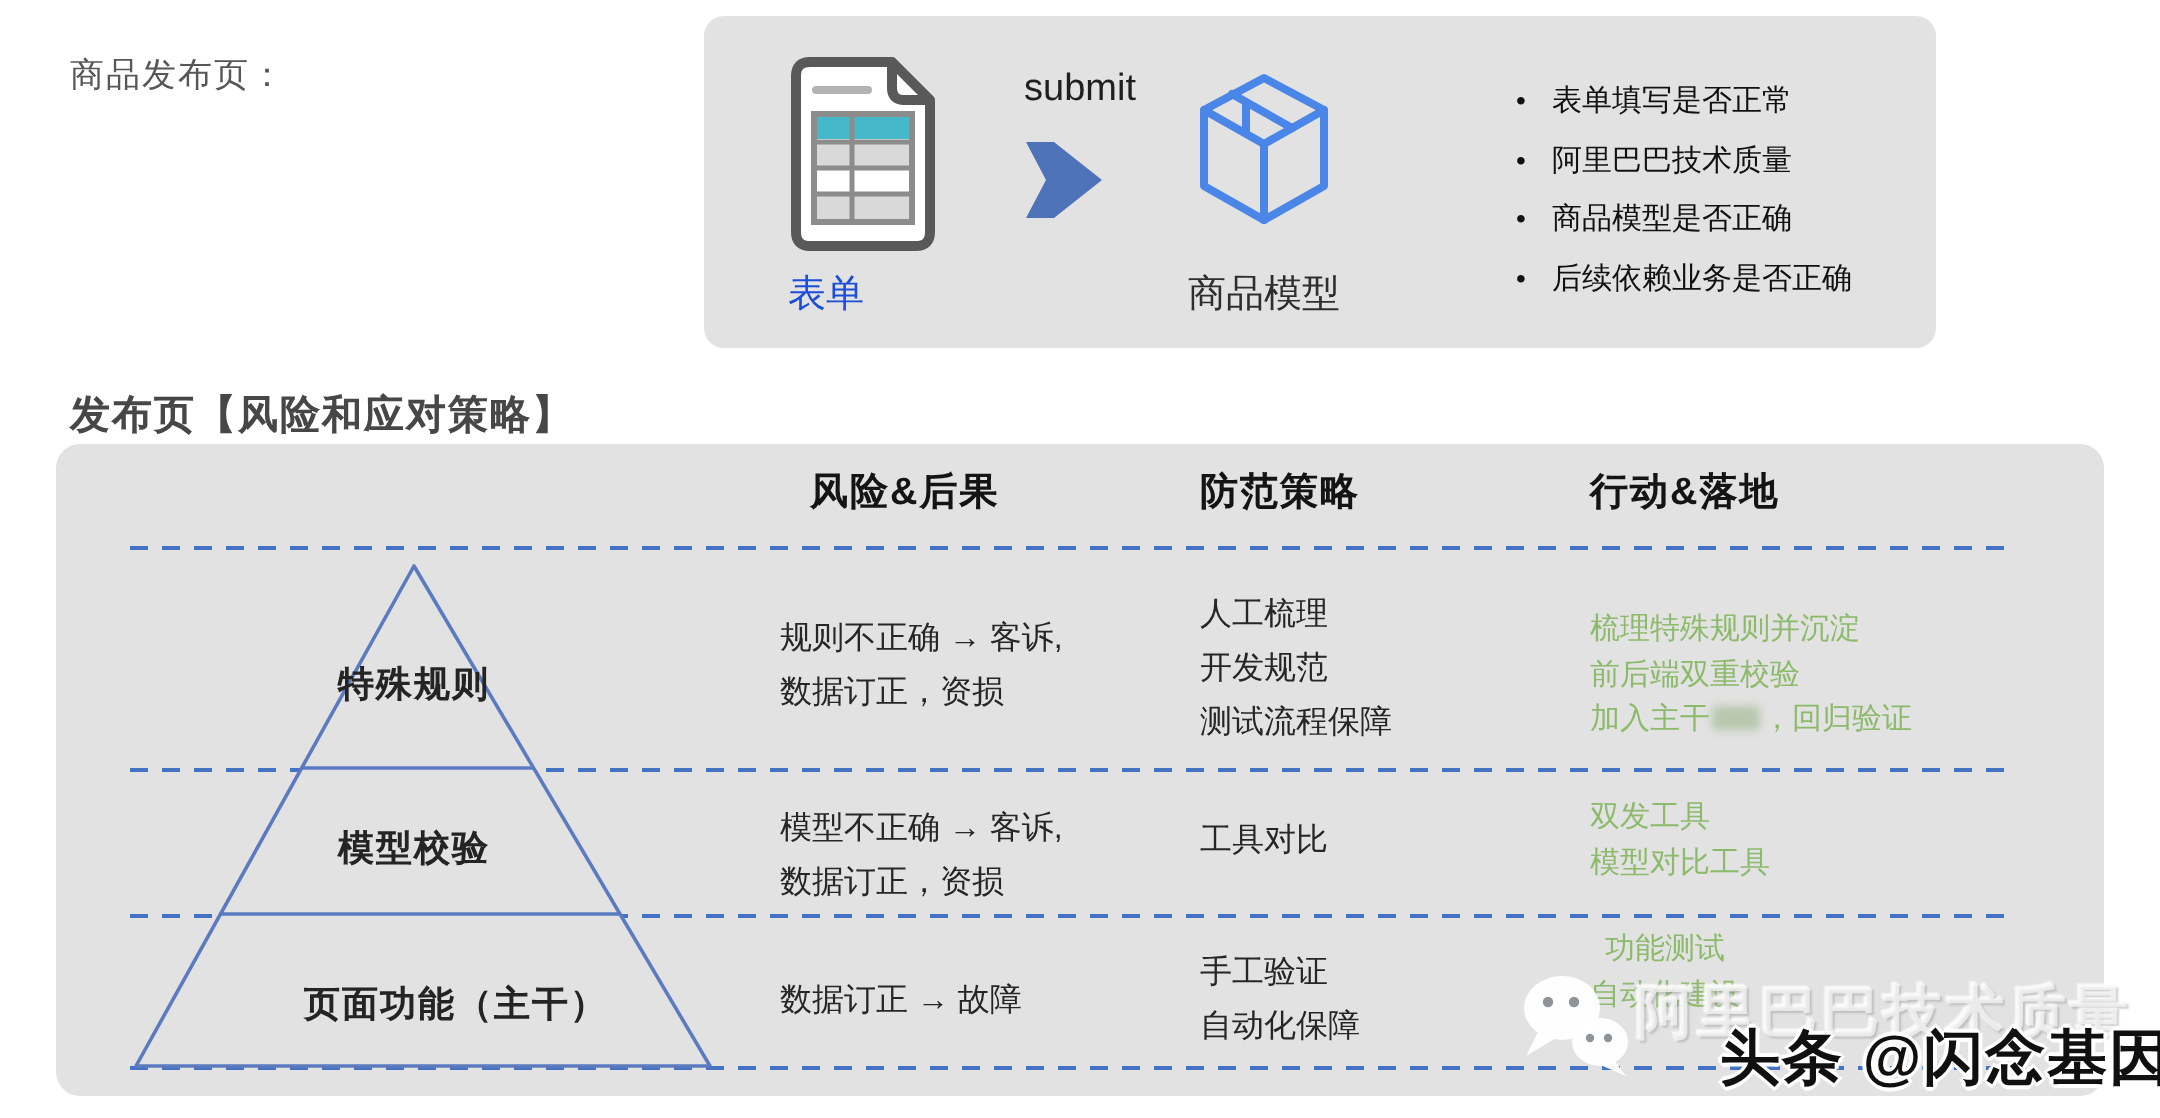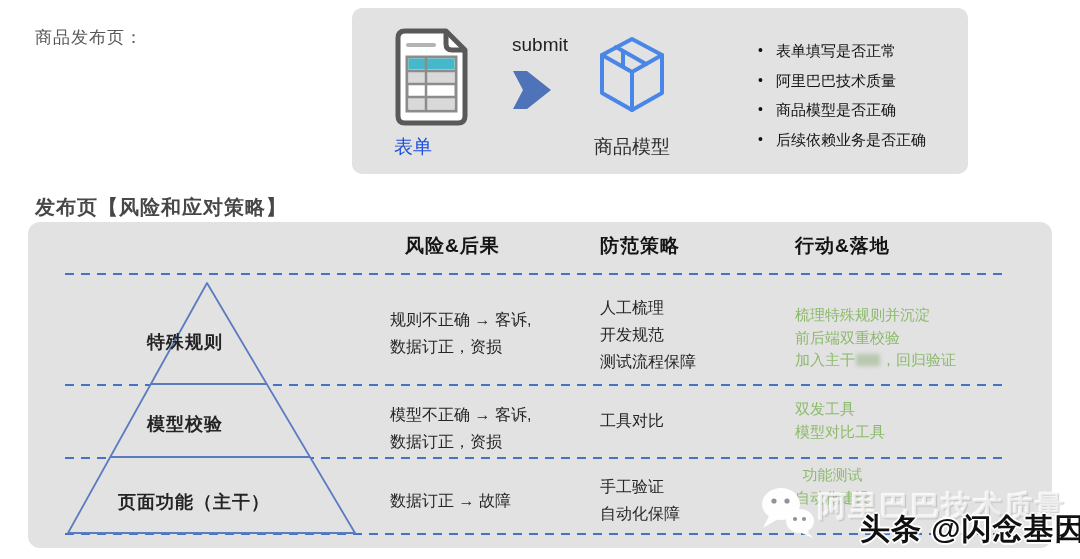--- a/index.html
+++ b/index.html
@@ -71,21 +71,21 @@
     left: 37px; width: 942px; height: 2px;
     background: repeating-linear-gradient(90deg, #4472c4 0 9px, transparent 9px 16px);
   }
   .dash-1 { top: 51px; }
   .dash-2 { top: 162px; }
   .dash-3 { top: 235px; }
   .dash-4 { top: 311px; }
 
   .pyramid-svg { left: 30px; top: 55px; }
   .pyr-label {
-    text-align: left; font-weight: 700; color: #242424; font-size: 18px;
+    text-align: center; font-weight: 700; color: #242424; font-size: 18px;
     letter-spacing: 1px;
   }
   .pyr-1 { left: 119px; top: 108px; width: 120px; }
   .pyr-2 { left: 119px; top: 190px; width: 120px; }
   .pyr-3 { left: 90px;  top: 268px; width: 220px; }
 
   .cell { font-size: 16px; color: #262626; line-height: 27px; white-space: nowrap; }
   .cell.green { font-size: 15px; color: #8cba6b; line-height: 22.5px; font-weight: 500; }
 
   .r1-risk { left: 362px; top: 84px; }

